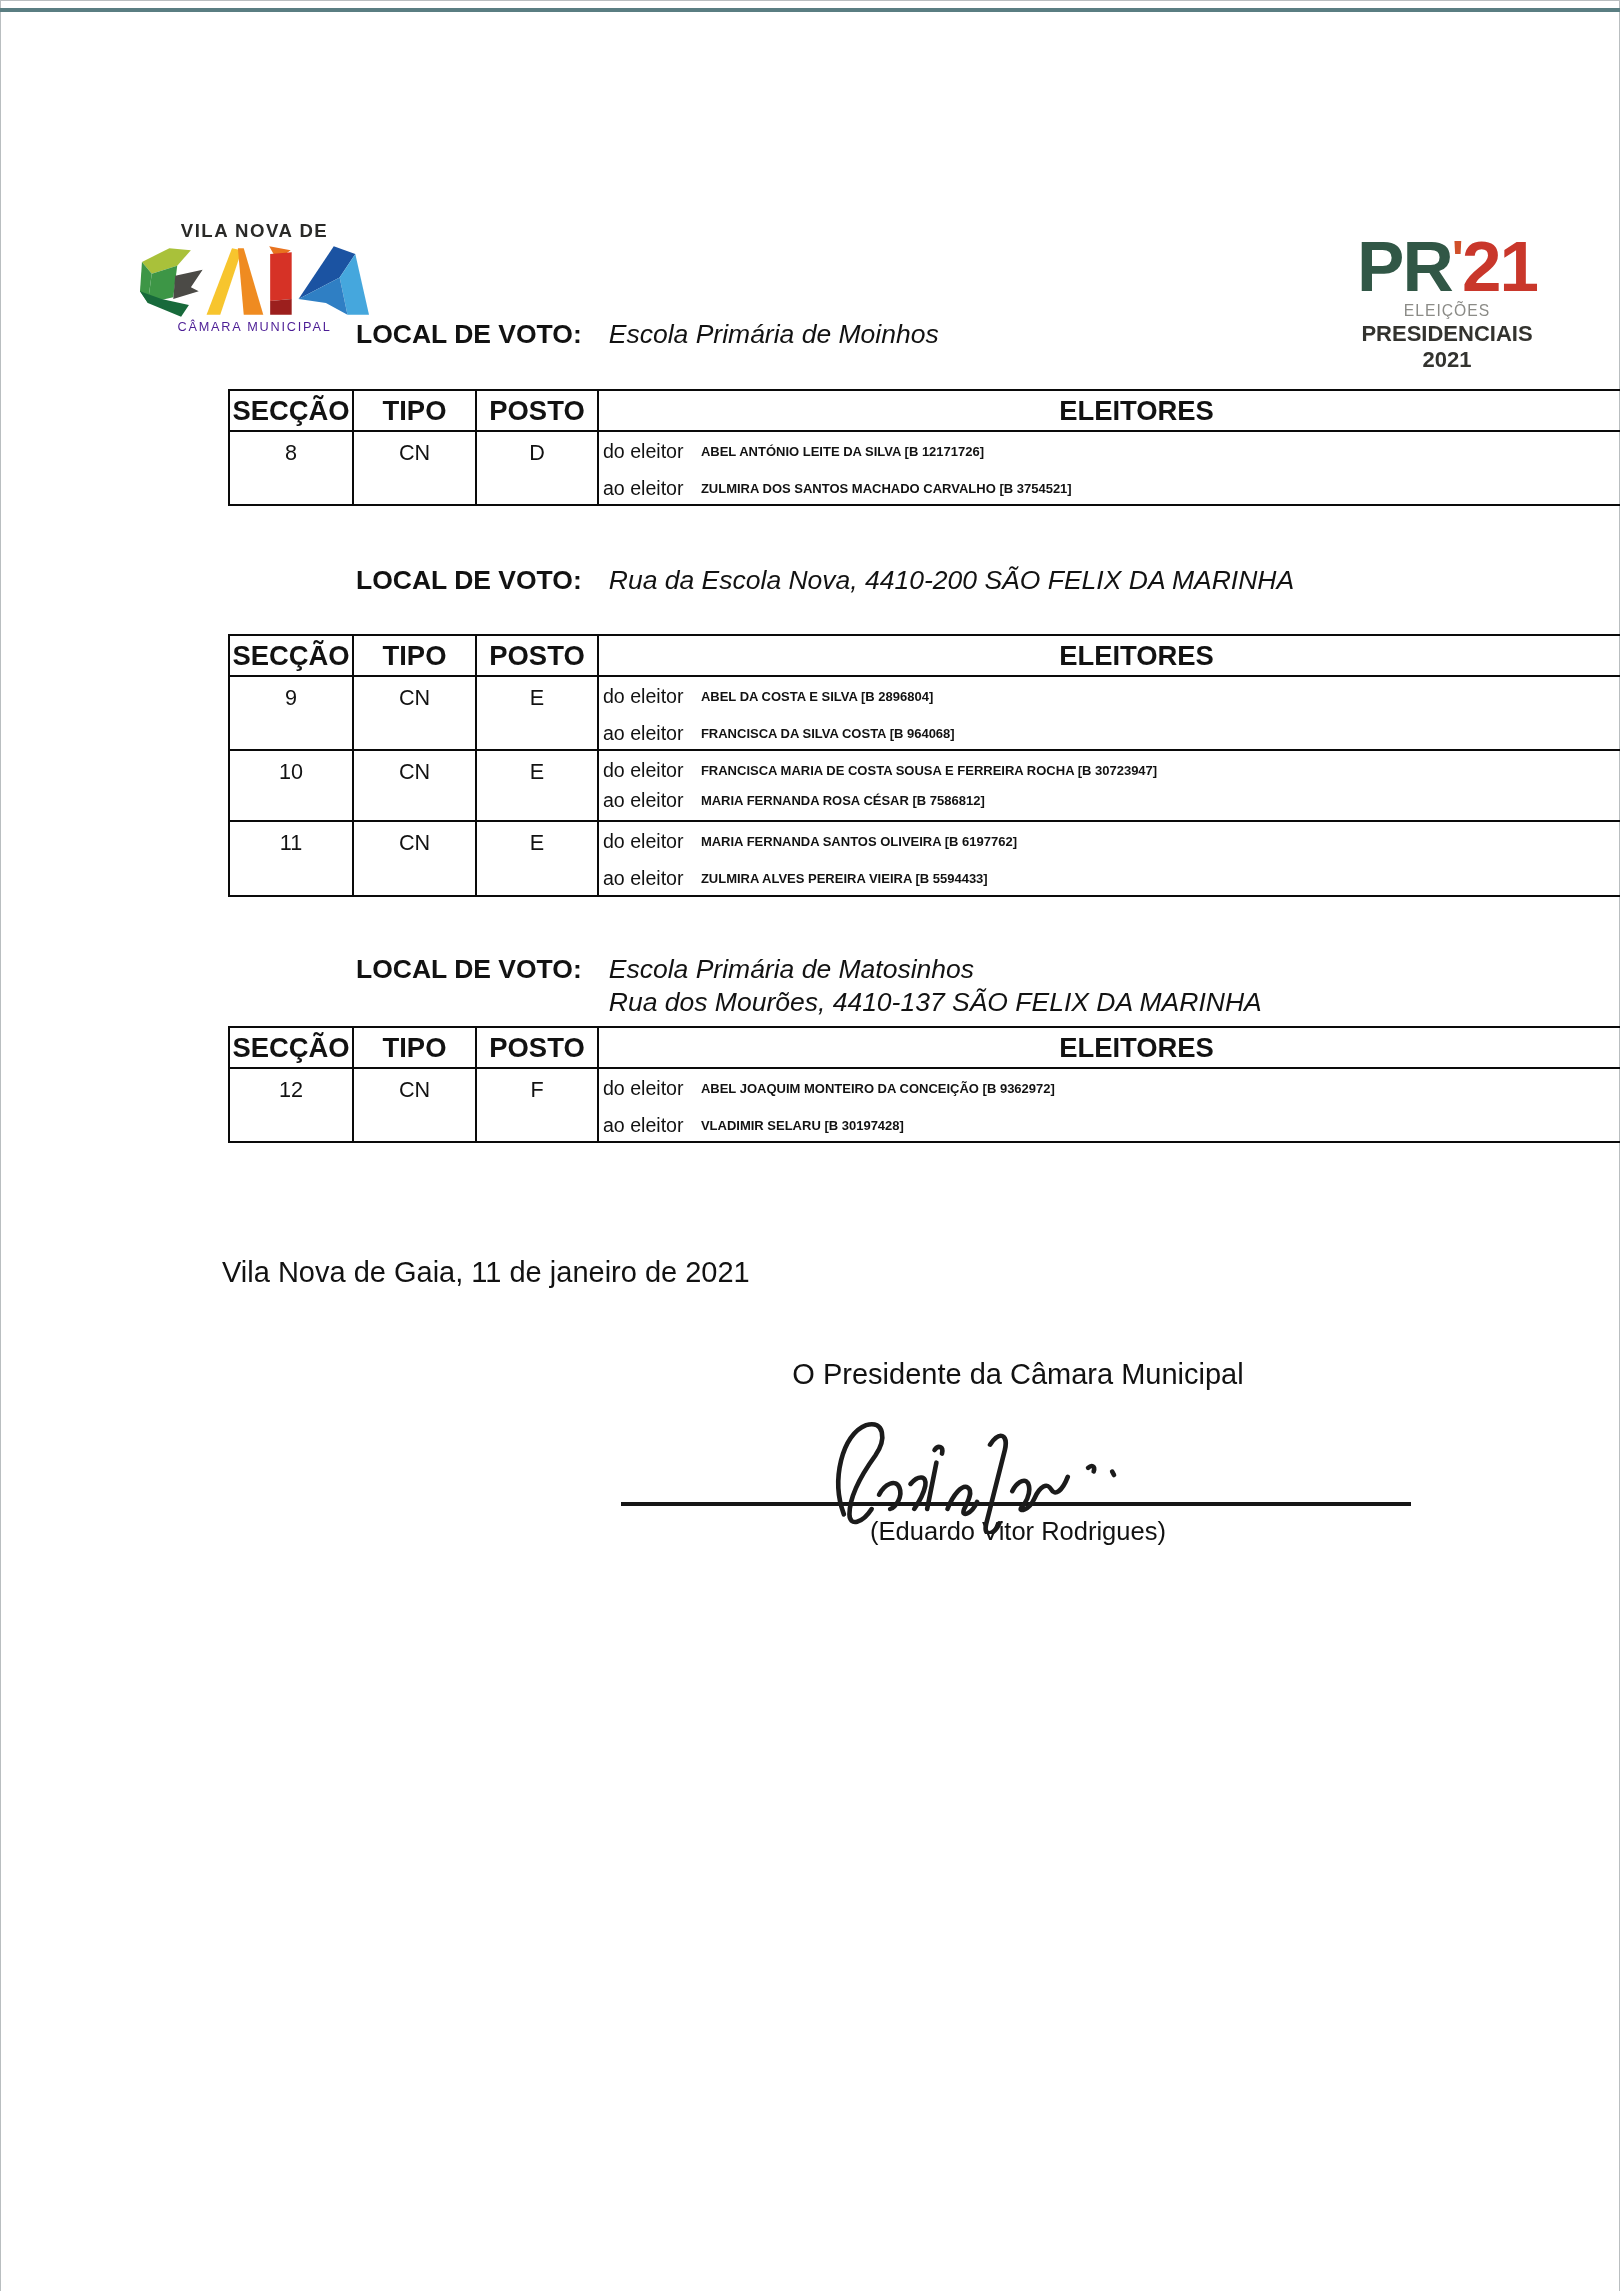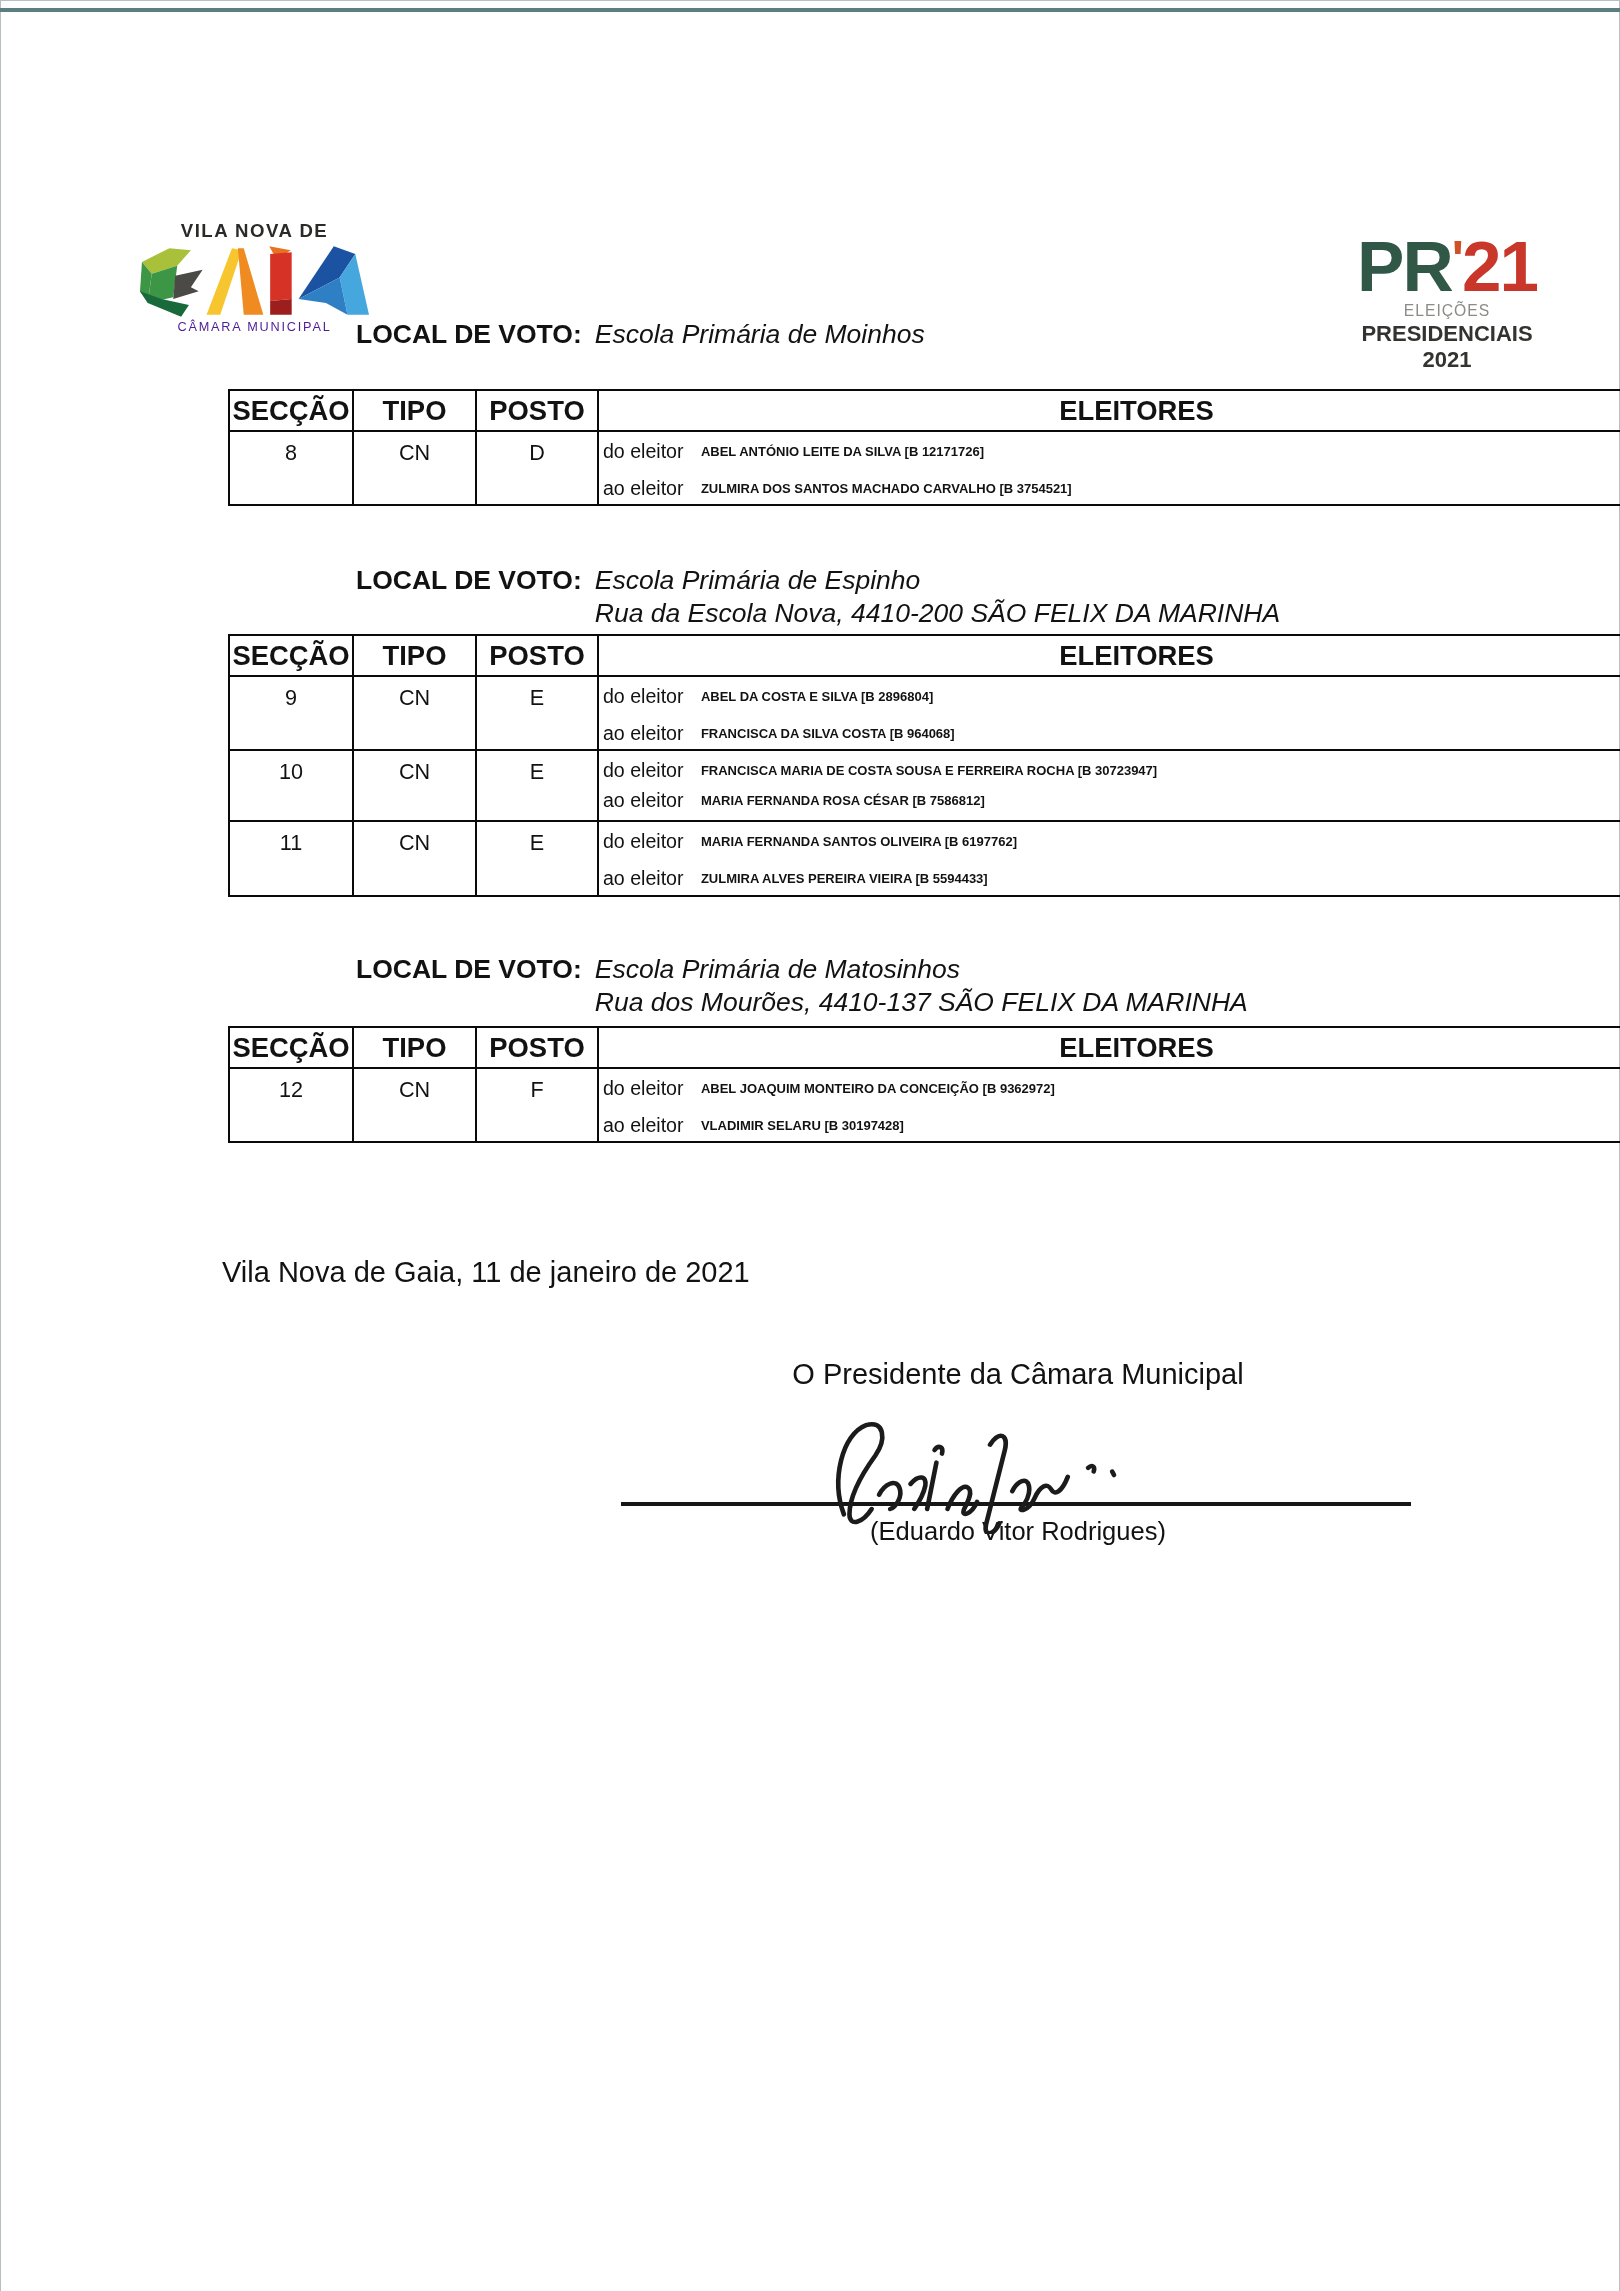--- a/index.html
+++ b/index.html
@@ -19,21 +19,21 @@
   
   .pr21{position:absolute;left:1349px;top:231px;width:196px;text-align:center;}
   .pr21-main{font-size:71px;font-weight:800;line-height:1;letter-spacing:-2px;white-space:nowrap;}
   .pr21-main .pr{color:#315746;}
   .pr21-main .ap{color:#d0502a;font-size:51px;vertical-align:13.7px;}
   .pr21-main .y21{color:#c9372b;}
   .pr21-sub1{font-size:15.7px;color:#8b8b87;letter-spacing:1px;margin-top:0px;}
   .pr21-sub2{font-size:22px;font-weight:bold;color:#33332f;margin-top:1px;}
 
   
-  .local{position:absolute;left:356px;display:flex;gap:13px;align-items:flex-start;}
+  .local{position:absolute;left:356px;display:flex;gap:27px;align-items:flex-start;}
   .local-label{font-weight:bold;font-size:26.5px;line-height:33px;white-space:nowrap;}
   .local-venue,.local-address{font-style:italic;font-size:26.5px;line-height:33px;white-space:nowrap;}
 
   
   table.roster{position:absolute;left:228px;width:1448px;border-collapse:collapse;table-layout:fixed;
     border:2.9px solid #0a0a0a;}
   table.roster th{border:2.9px solid #0a0a0a;height:39px;font-size:27.4px;font-weight:bold;
     text-align:center;vertical-align:middle;padding:0;}
   table.roster td{border:2px solid #0a0a0a;vertical-align:top;padding:7.8px 3.9px 3.9px 3.9px;}
   table.roster tr.row{height:71px;}
@@ -124,21 +124,20 @@
             <span class="el-value">ZULMIRA DOS SANTOS MACHADO CARVALHO [B 3754521]</span>
           </div>
         </td>
       </tr>
     </tbody>
   </table>
 
   <div class="local" style="top:564px;">
     <span class="local-label">LOCAL DE VOTO:</span>
     <span>
-      <div class="local-venue">Escola Primária de Espinho</div>
       <div class="local-address">Rua da Escola Nova, 4410-200 SÃO FELIX DA MARINHA</div>
     </span>
   </div>
 
   <table class="roster" style="top:634px;">
     <colgroup>
         <col style="width:124px">
         <col style="width:123px">
         <col style="width:122px">
         <col>

